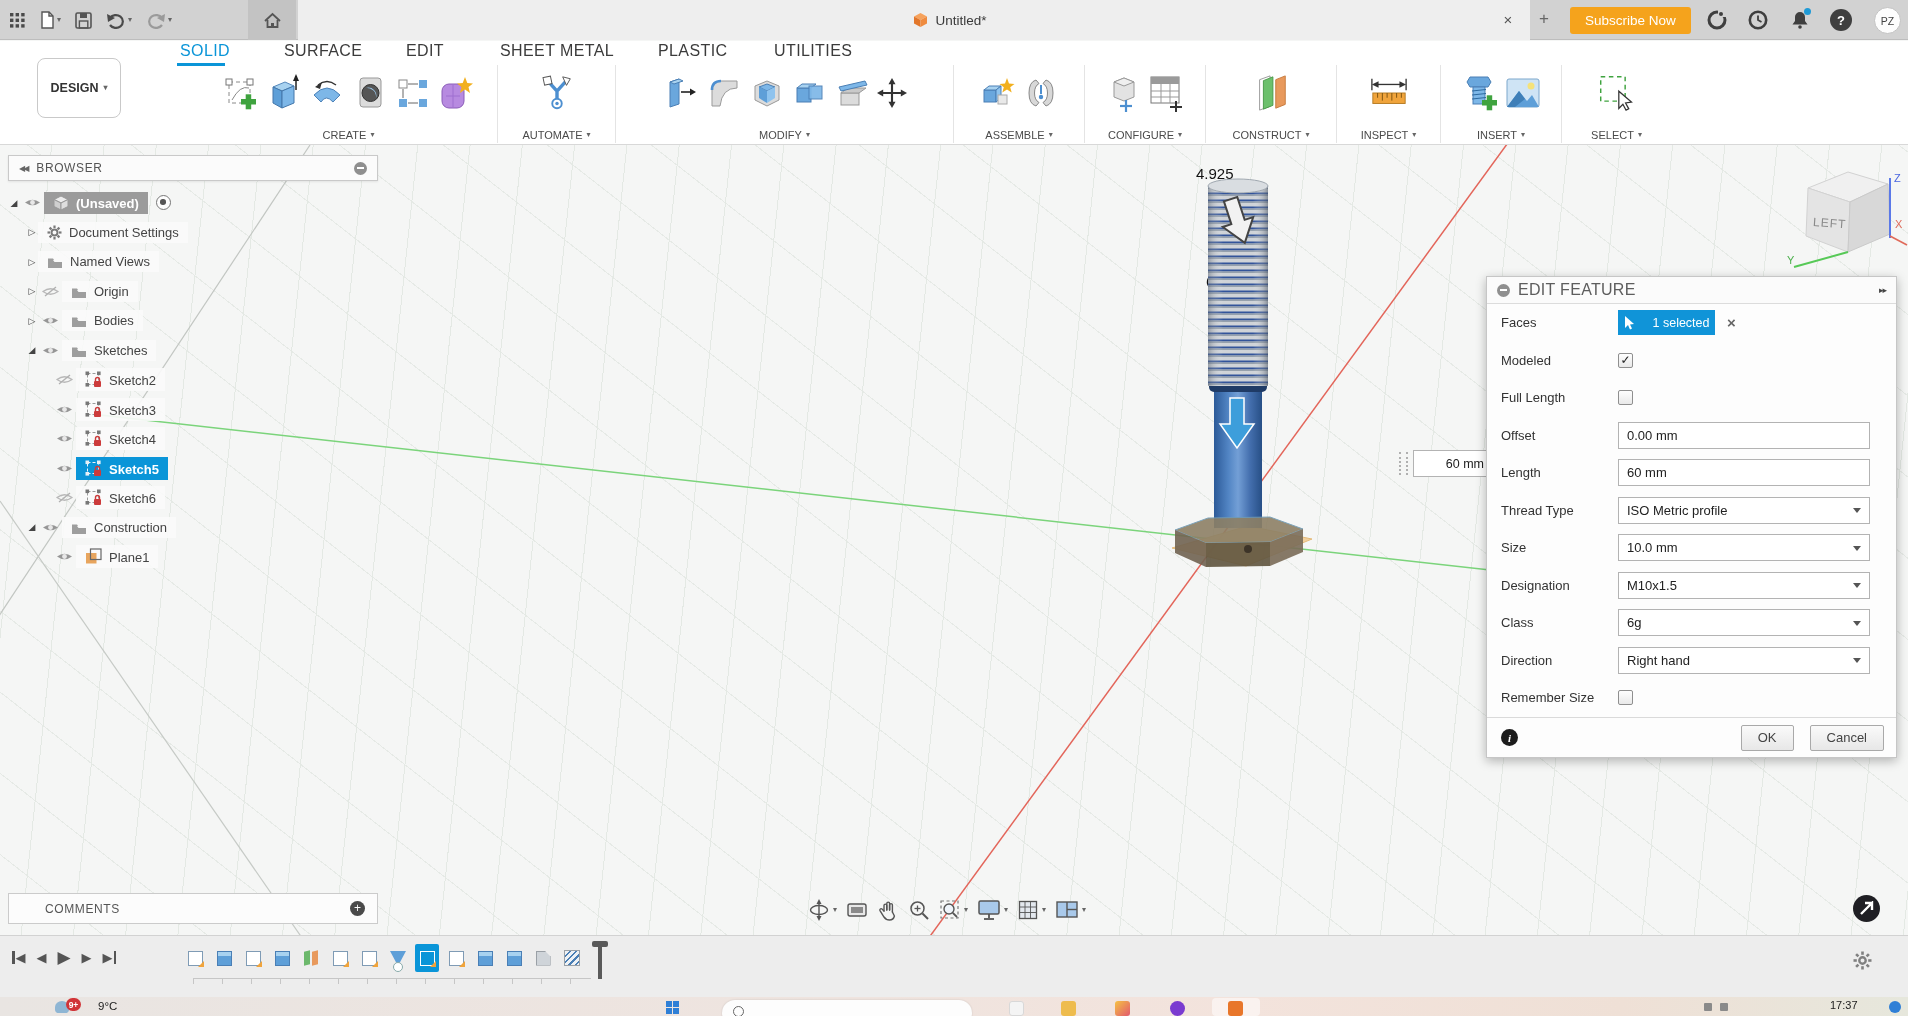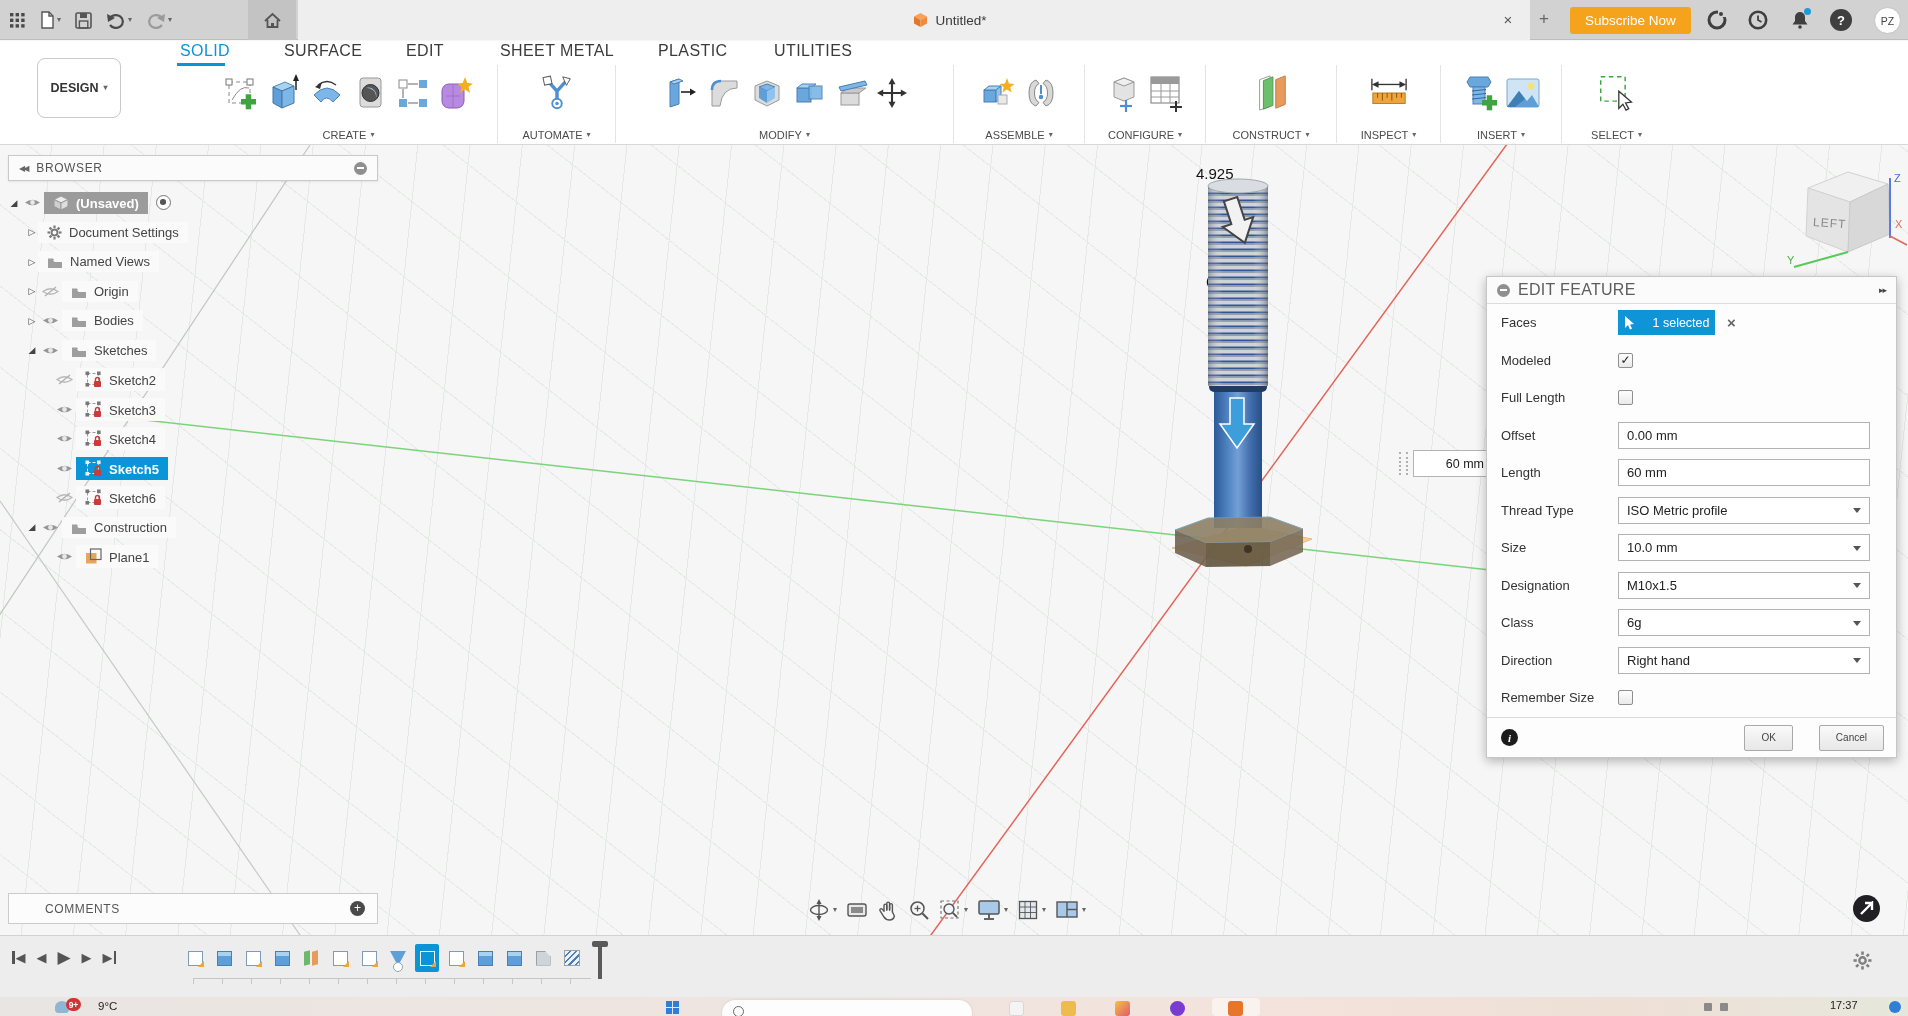--- a/index.html
+++ b/index.html
@@ -88,21 +88,21 @@
 .drow{height:37.5px;display:flex;align-items:center;padding-left:14px}
 .dlab{width:117px;font-size:13px;color:#333;flex:none}
 .chip{height:25px;width:97px;background:#1094d8;color:#fff;display:flex;align-items:center;justify-content:center;gap:18px;font-size:12.5px;cursor:pointer}
 .chip-x{margin-left:12px;font-size:15px;color:#666;font-weight:bold;cursor:pointer}
 .cbx{width:15px;height:15px;border:1px solid #8f8f8f;border-radius:2px;background:linear-gradient(#fefefe,#e9e9e9);display:flex;align-items:center;justify-content:center;font-size:12px;color:#222;cursor:pointer}
 .inp{width:252px;height:27px;border:1px solid #b3b3b3;background:#fff;display:flex;align-items:center;padding:0 8px;font-size:13px;color:#222;cursor:text}
 .sel{width:252px;height:27px;border:1px solid #b3b3b3;background:#fff;display:flex;align-items:center;justify-content:space-between;padding:0 8px;font-size:13px;color:#222;cursor:pointer}
 .sel-arr{width:0;height:0;border:4px solid transparent;border-top:5px solid #555;margin-top:5px}
 .dl-foot{position:absolute;left:0;bottom:0;width:100%;height:40px;border-top:1px solid #dadada;display:flex;align-items:center;padding:0 12px 0 14px}
 .info-i{width:17px;height:17px;border-radius:50%;background:#1c1c1c;color:#fff;font-size:11px;font-weight:bold;font-family:"Liberation Serif",serif;font-style:italic;display:flex;align-items:center;justify-content:center;cursor:pointer}
-.dbtn{height:26px;border:1px solid #a9a9a9;border-radius:2px;background:linear-gradient(#fafafa,#e7e7e7);font-size:10px;color:#444;padding:0 16px;margin-left:26px;cursor:pointer}
+.dbtn{height:26px;border:1px solid #a9a9a9;border-radius:2px;background:linear-gradient(#fafafa,#e7e7e7);font-size:13px;color:#444;padding:0 16px;margin-left:16px;cursor:pointer}
 
 
 #timelinebar{position:absolute;left:0;top:935px;width:1908px;height:62px;background:#ededed;border-top:1px solid #d2d2d2;z-index:25}
 .pb{position:absolute;left:12px;top:13px;display:flex;align-items:center;gap:11px}
 .pbtn{display:flex;align-items:center;gap:1px;color:#555;cursor:pointer}
 .pbar{width:2.5px;height:13px;background:#555}
 .pglyph{font-size:13px;line-height:1}
 .pglyph.big{font-size:17px}
 .tl-features{position:absolute;left:183px;top:8px;display:flex;gap:5px}
 .tf{width:24px;height:28px;border-radius:2px;display:flex;align-items:center;justify-content:center;position:relative;cursor:pointer}

